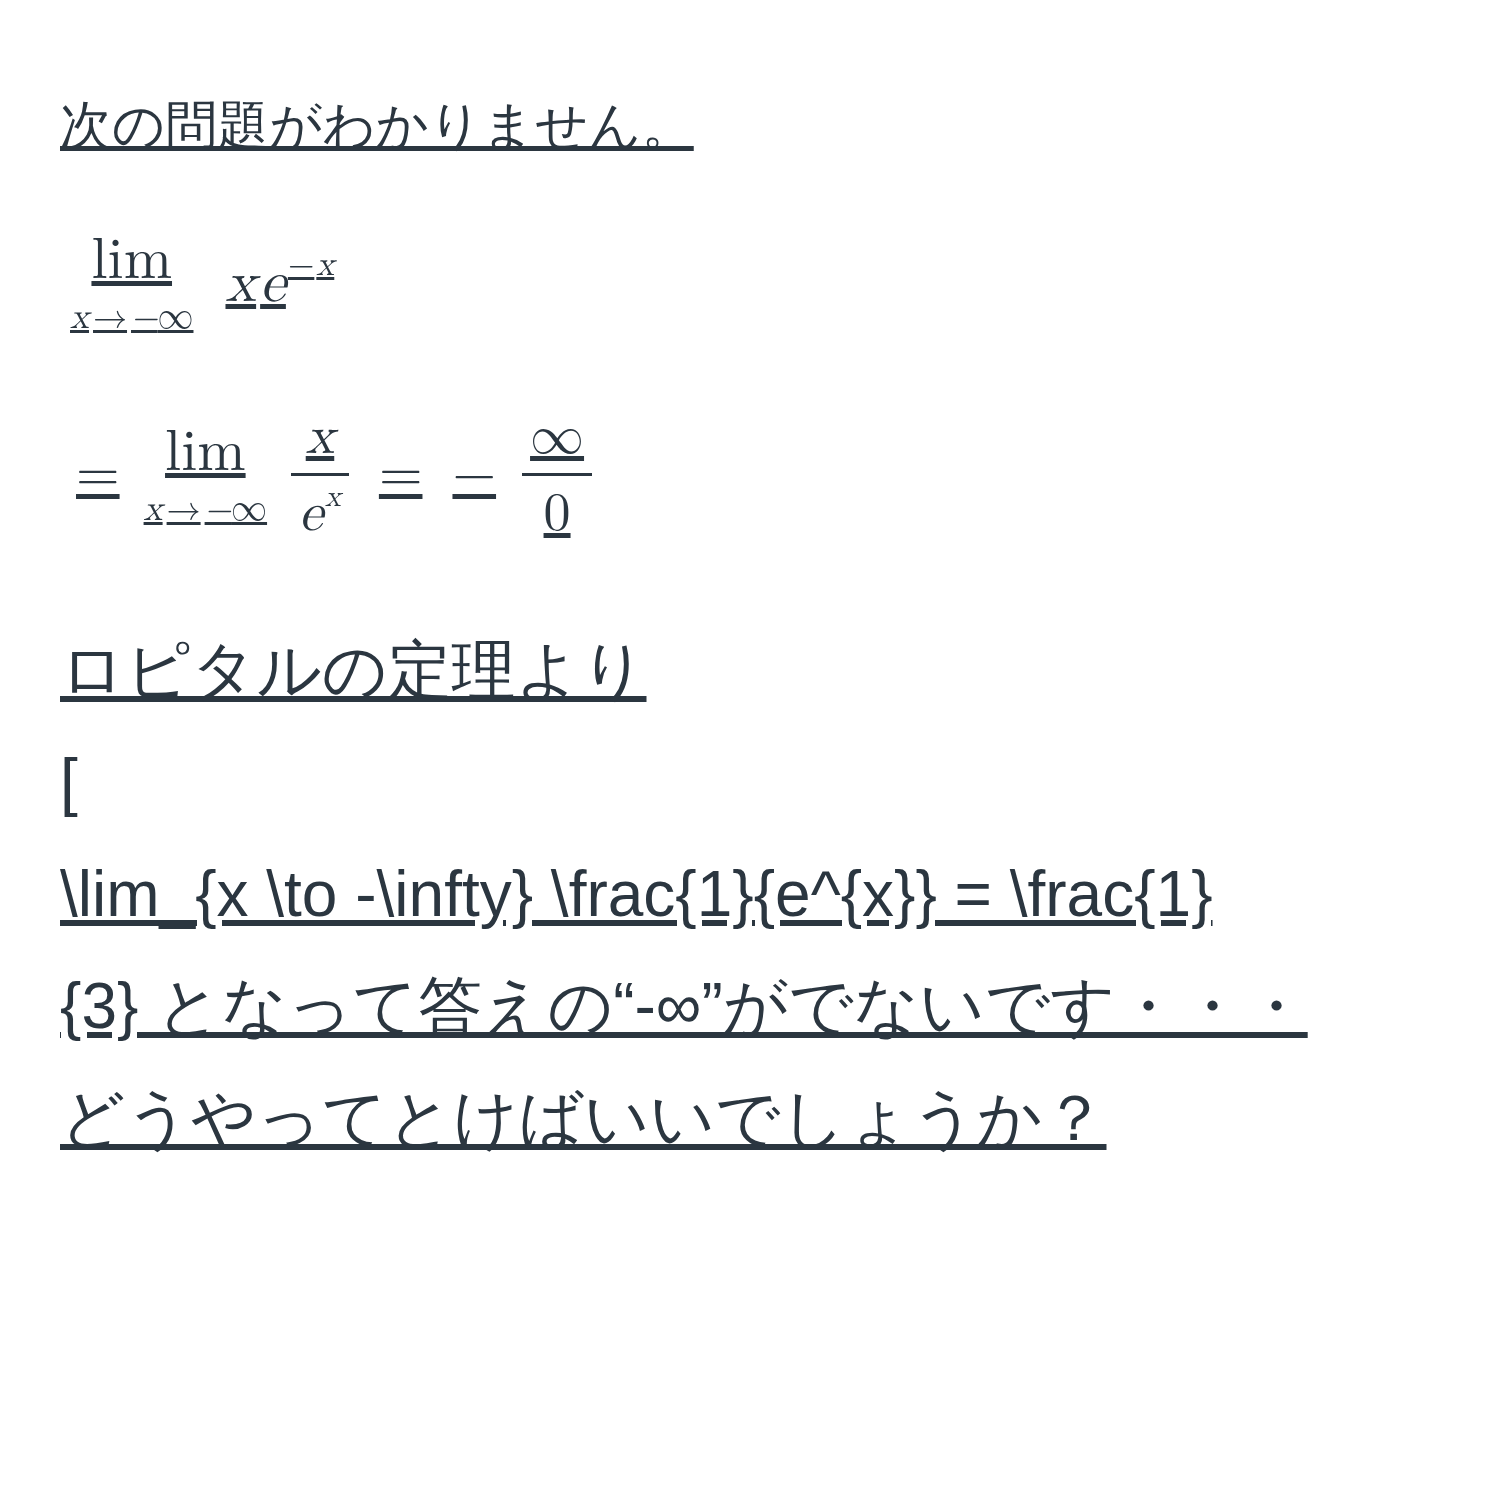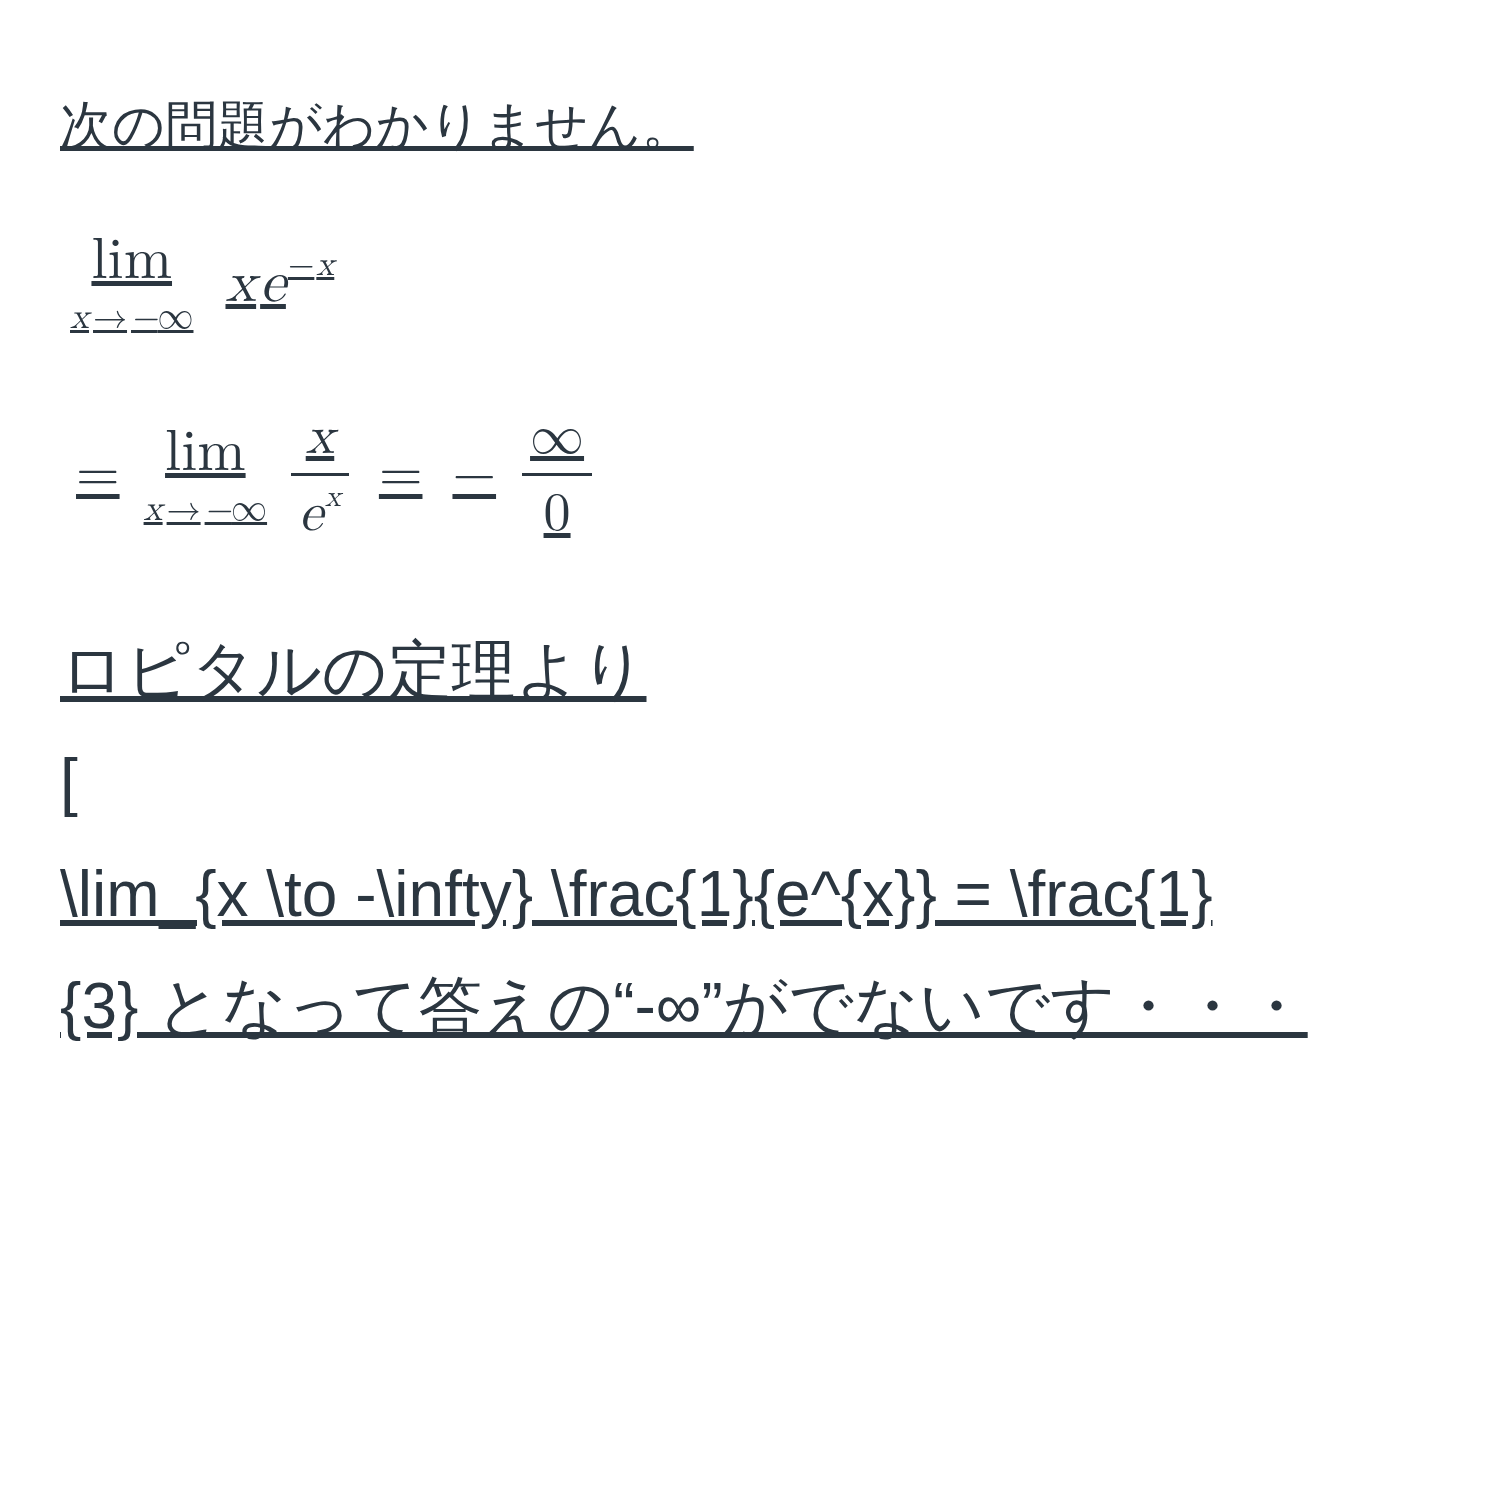--- a/index.html
+++ b/index.html
@@ -174,15 +174,16 @@
       <span class="bar"></span>
       <span class="den"><span class="zero">0</span></span>
     </div>
   </div>
 
   <div class="bottom-block">
     <span class="line">ロピタルの定理より</span>
     <span class="line">[</span>
     <span class="line">\lim_{x \to -\infty} \frac{1}{e^{x}} = \frac{1}</span>
     <span class="line">{3} となって答えの“-∞”がでないです・・・</span>
+    <span class="line">どうやってとけばいいでしょうか？</span>
   </div>
 
 </div>
 
 </body></html>

